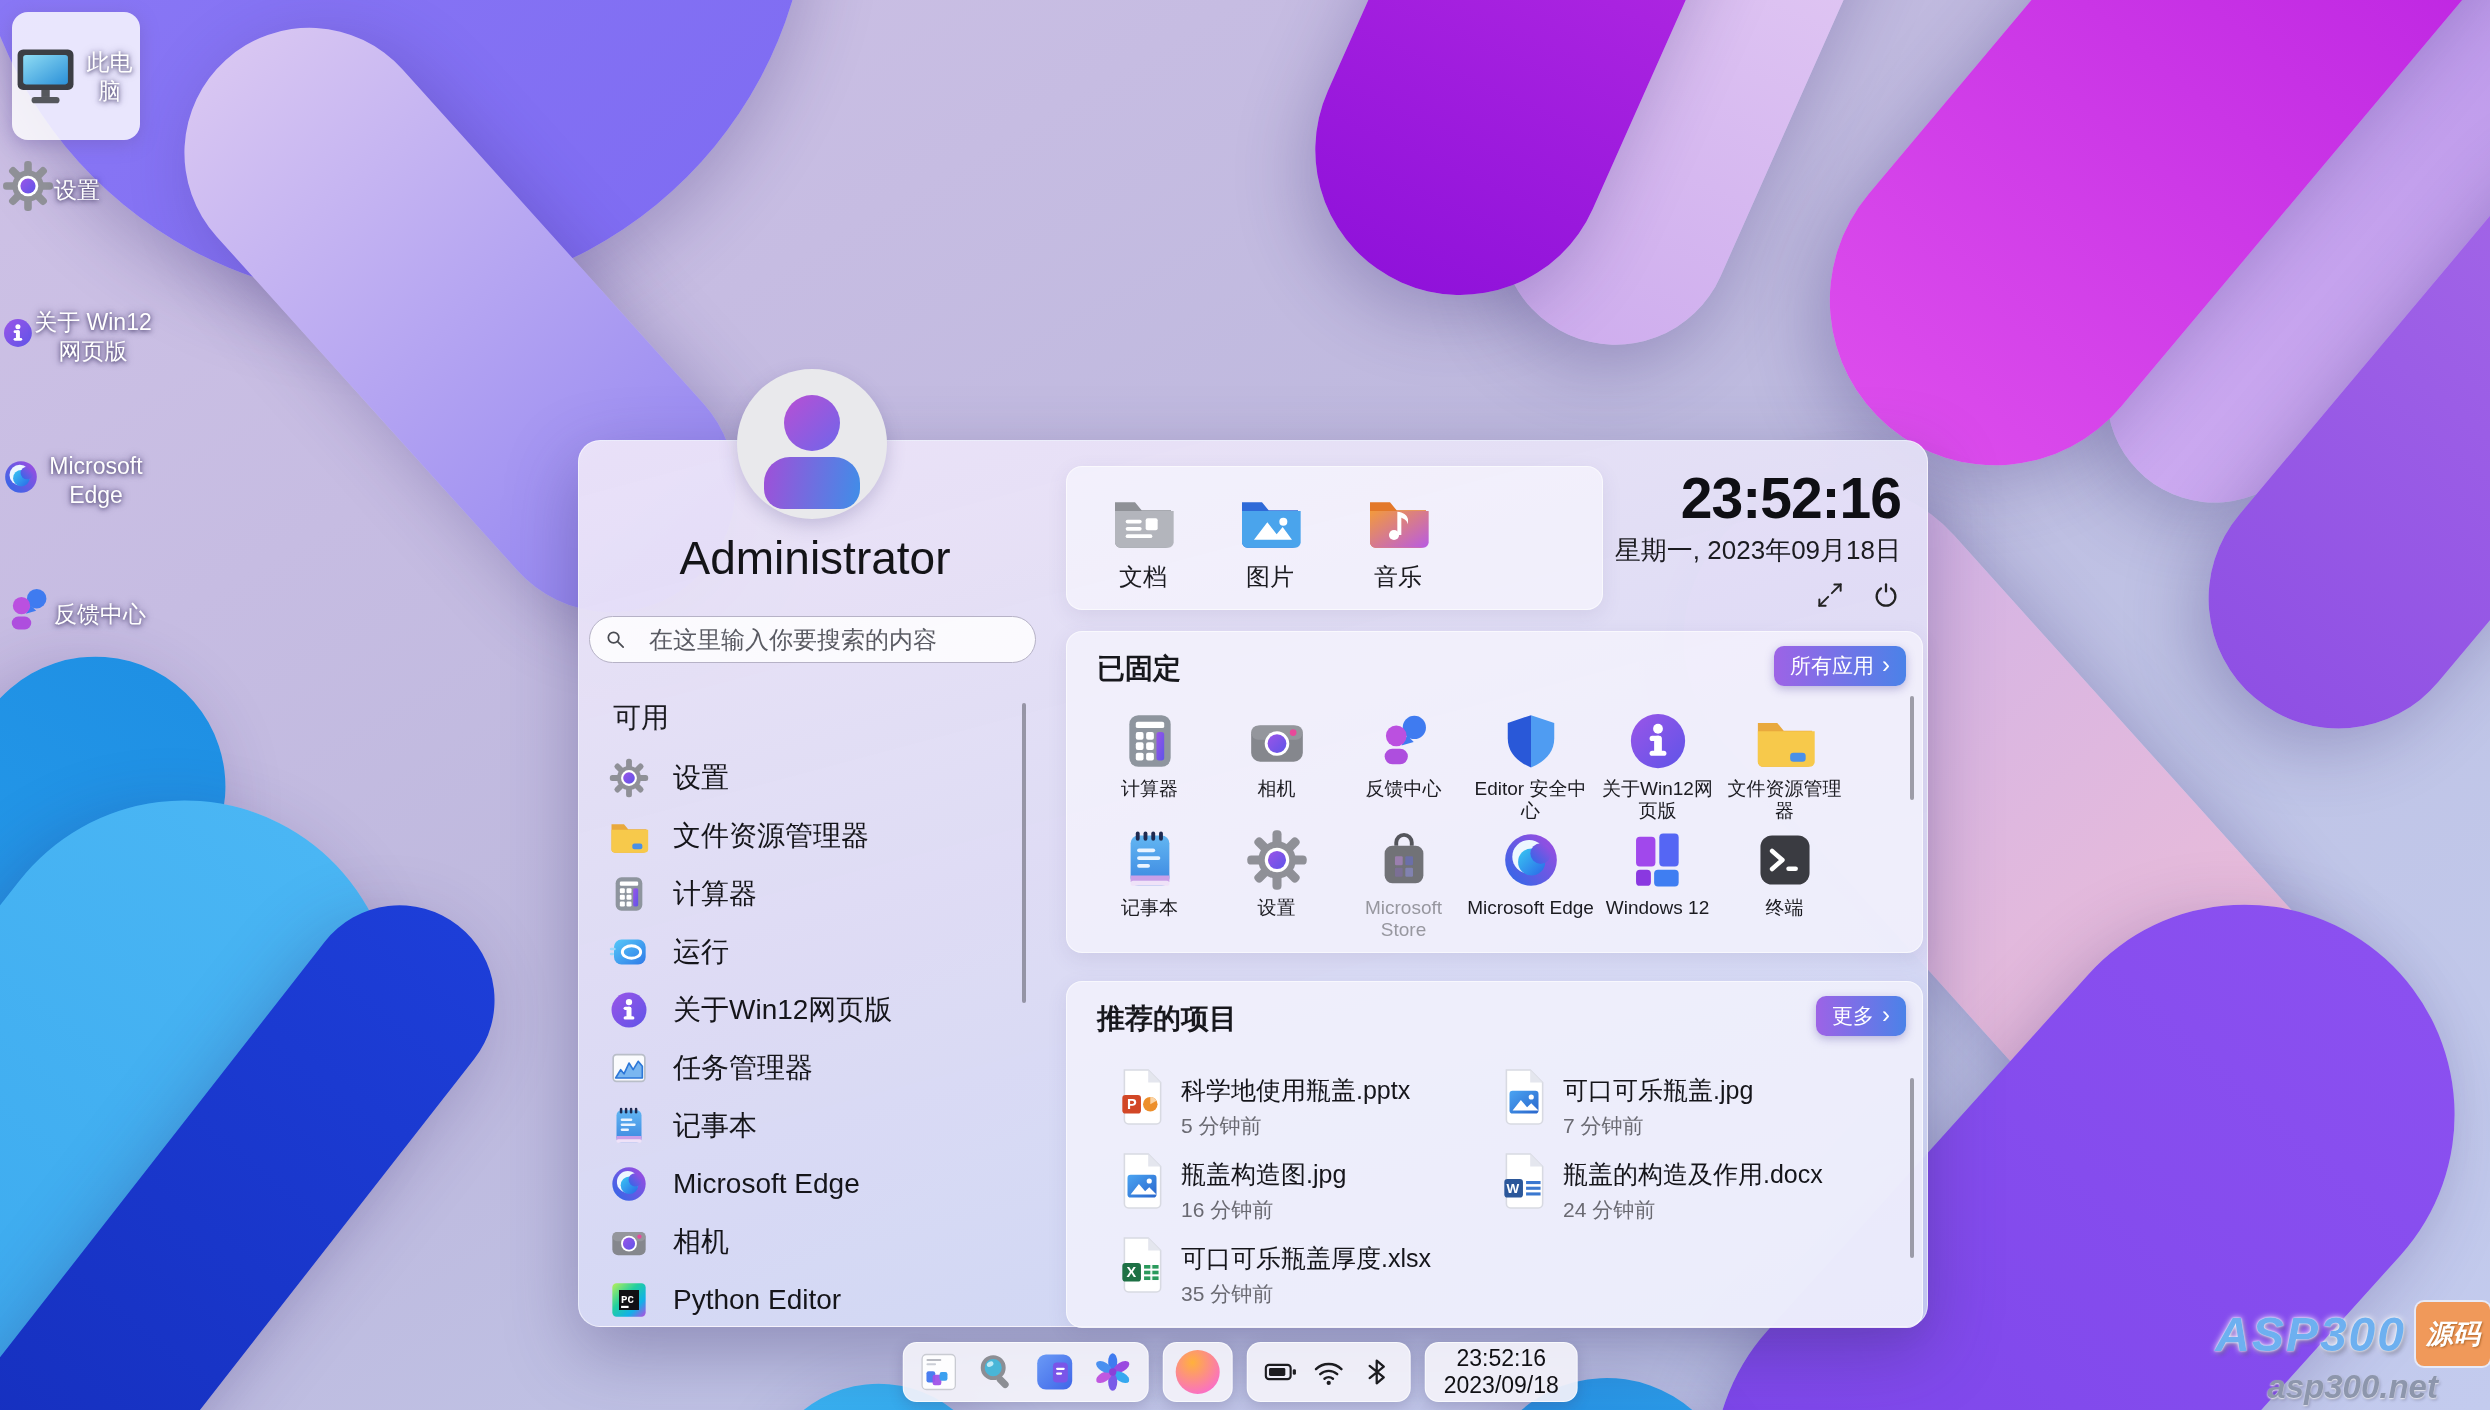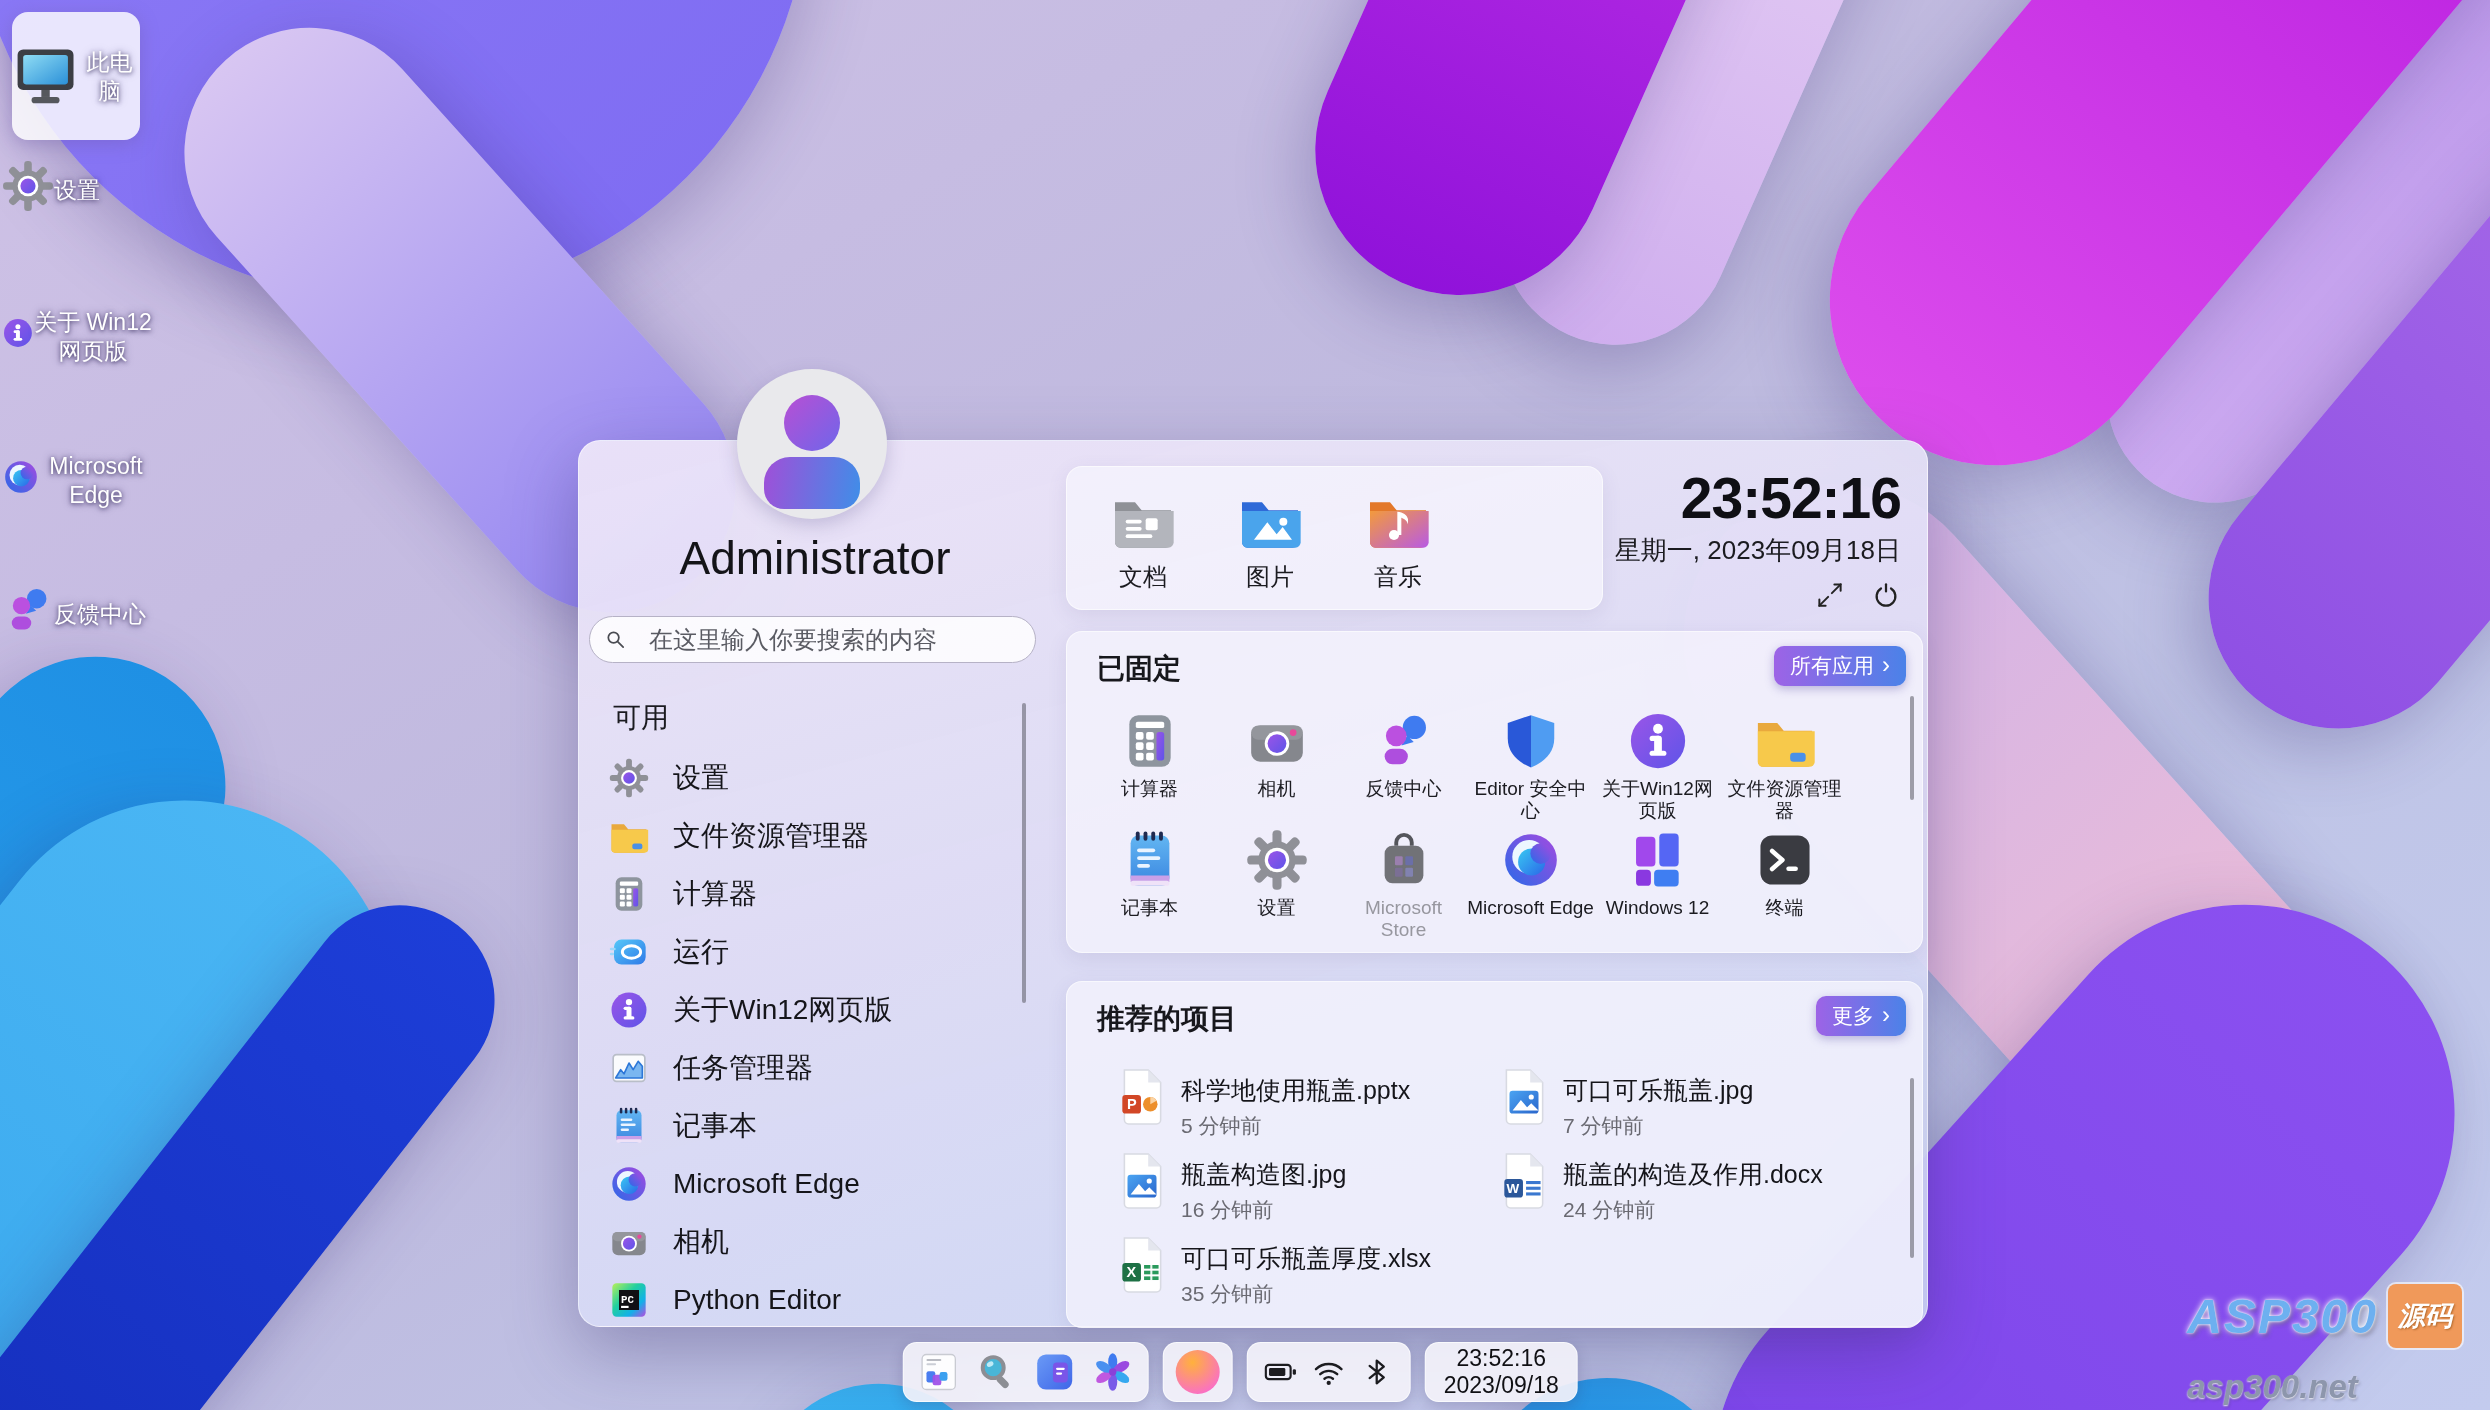--- a/index.html
+++ b/index.html
@@ -110,27 +110,27 @@
       display:flex;align-items:center;box-shadow:0 4px 14px rgba(60,50,100,.22)}
   .tb-apps{padding:0 14px;gap:16px}
   .tb-orb-wrap{padding:0 12px}
   .orb{width:44px;height:44px;border-radius:50%;background:radial-gradient(circle at 38% 28%,#ffb13c,#fa6ec8 80%);cursor:pointer}
   .tb-tray{padding:0 16px;gap:14px}
   .tb-clock{padding:0 18px;flex-direction:column;justify-content:center;cursor:default}
   .tb-clock div{font-size:23px;color:#101014;line-height:1.18;text-align:center}
   .tb-group .icon{cursor:pointer}
 
   
-  .watermark{position:absolute;right:28px;bottom:4px;z-index:30;text-align:left;font-style:italic;font-weight:bold}
+  .watermark{position:absolute;right:0;bottom:4px;z-index:30;text-align:center;font-style:italic;font-weight:bold}
   .wm-row{display:flex;align-items:center;justify-content:flex-end;gap:10px}
   .wm-brand{font-size:48px;color:#6db0f0;letter-spacing:2px;
       text-shadow:0 0 2px #fff,0 0 6px #fff,2px 3px 4px rgba(30,30,60,.45)}
   .wm-badge{font-size:27px;color:#fff;background:#f0995a;border-radius:8px;padding:14px 10px;
       text-shadow:1px 1px 2px rgba(120,60,0,.5);box-shadow:0 0 0 2px rgba(255,255,255,.6)}
-  .wm-domain{font-size:33px;color:#8d96ac;margin-top:20px;text-shadow:0 1px 2px rgba(255,255,255,.9),1px 2px 3px rgba(40,40,70,.35)}
+  .wm-domain{font-size:33px;color:#8d96ac;margin-top:2px;text-shadow:0 1px 2px rgba(255,255,255,.9),1px 2px 3px rgba(40,40,70,.35)}
 </style>
 </head>
 <body>
 
 <svg width="0" height="0" style="position:absolute" aria-hidden="true">
 <defs>
 <linearGradient id="gInfo" x1="0" y1="0" x2="1" y2="1">
         <stop offset="0" stop-color="#9a55e8"></stop>
         <stop offset="1" stop-color="#5f54e8"></stop>
       </linearGradient>

